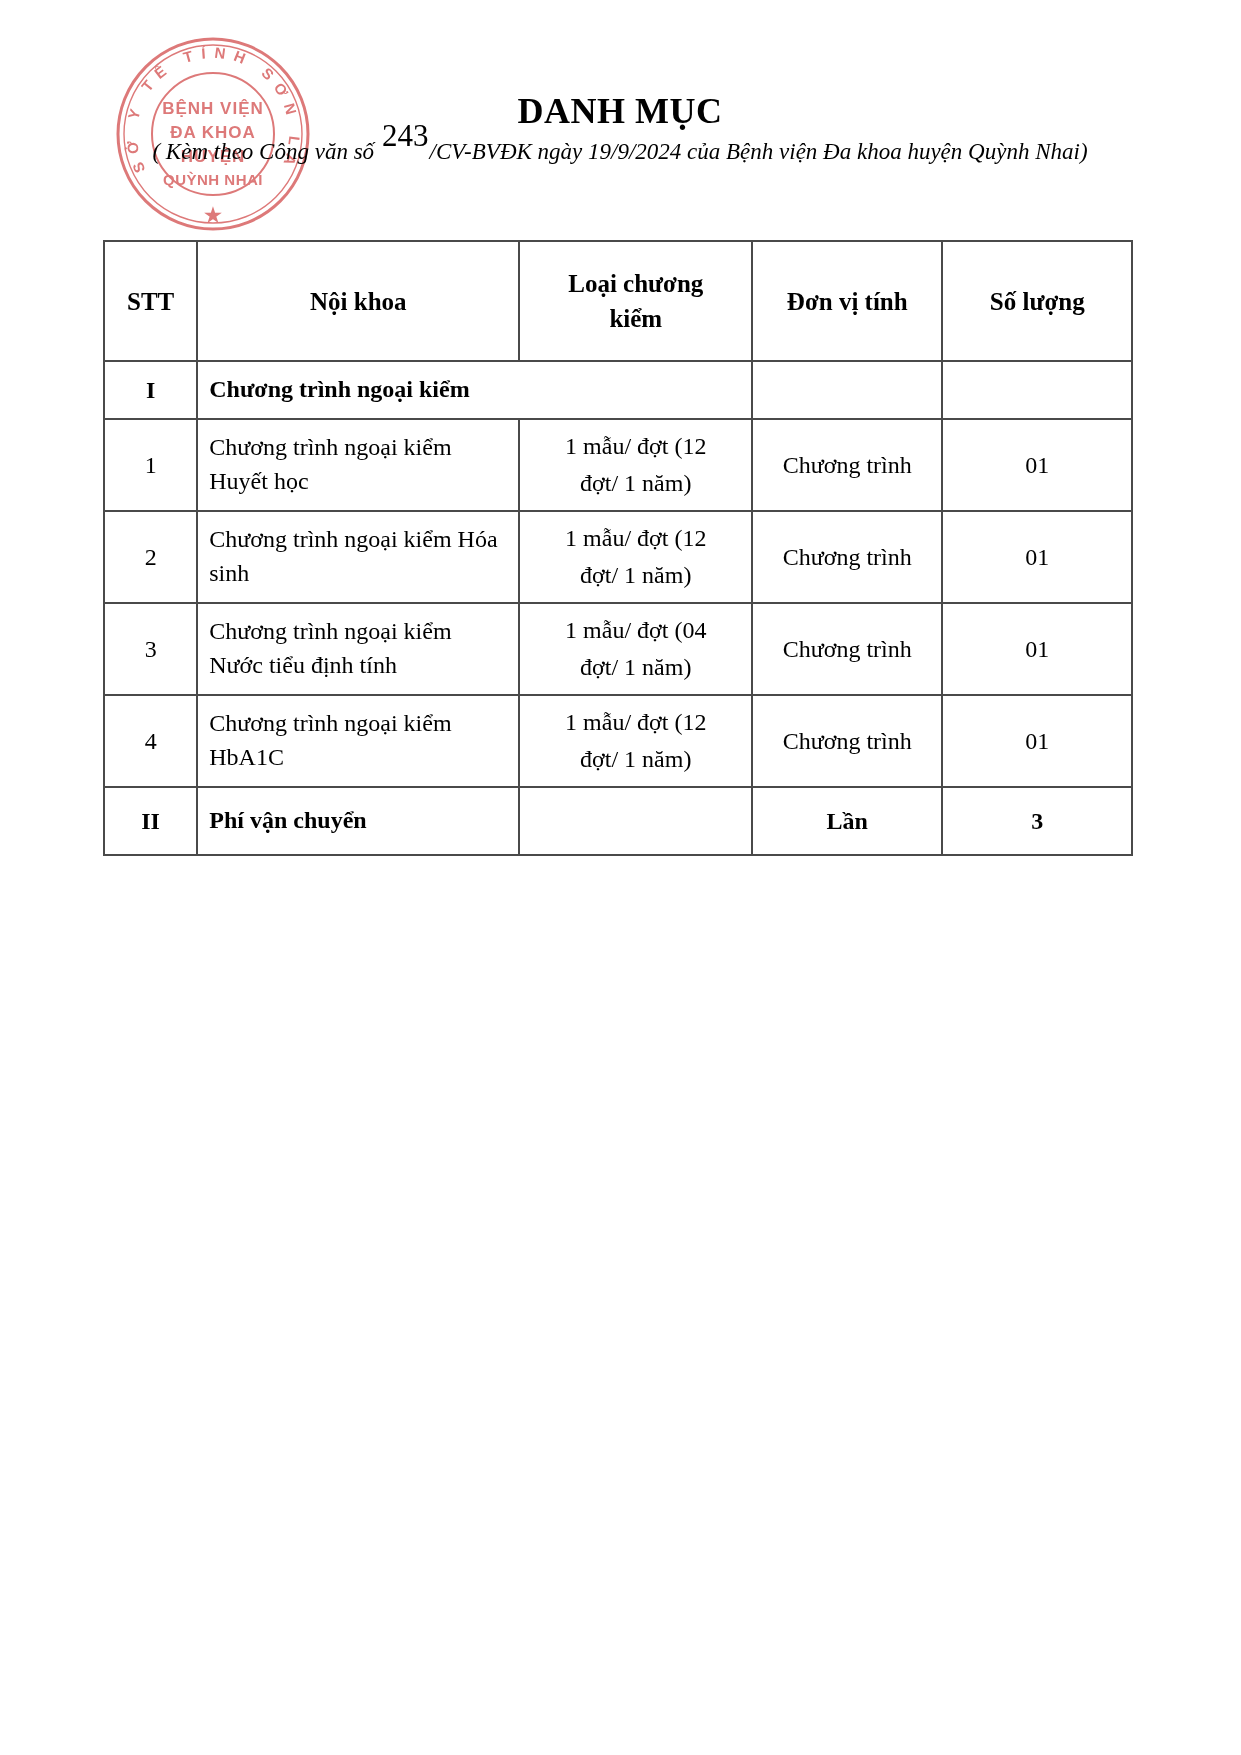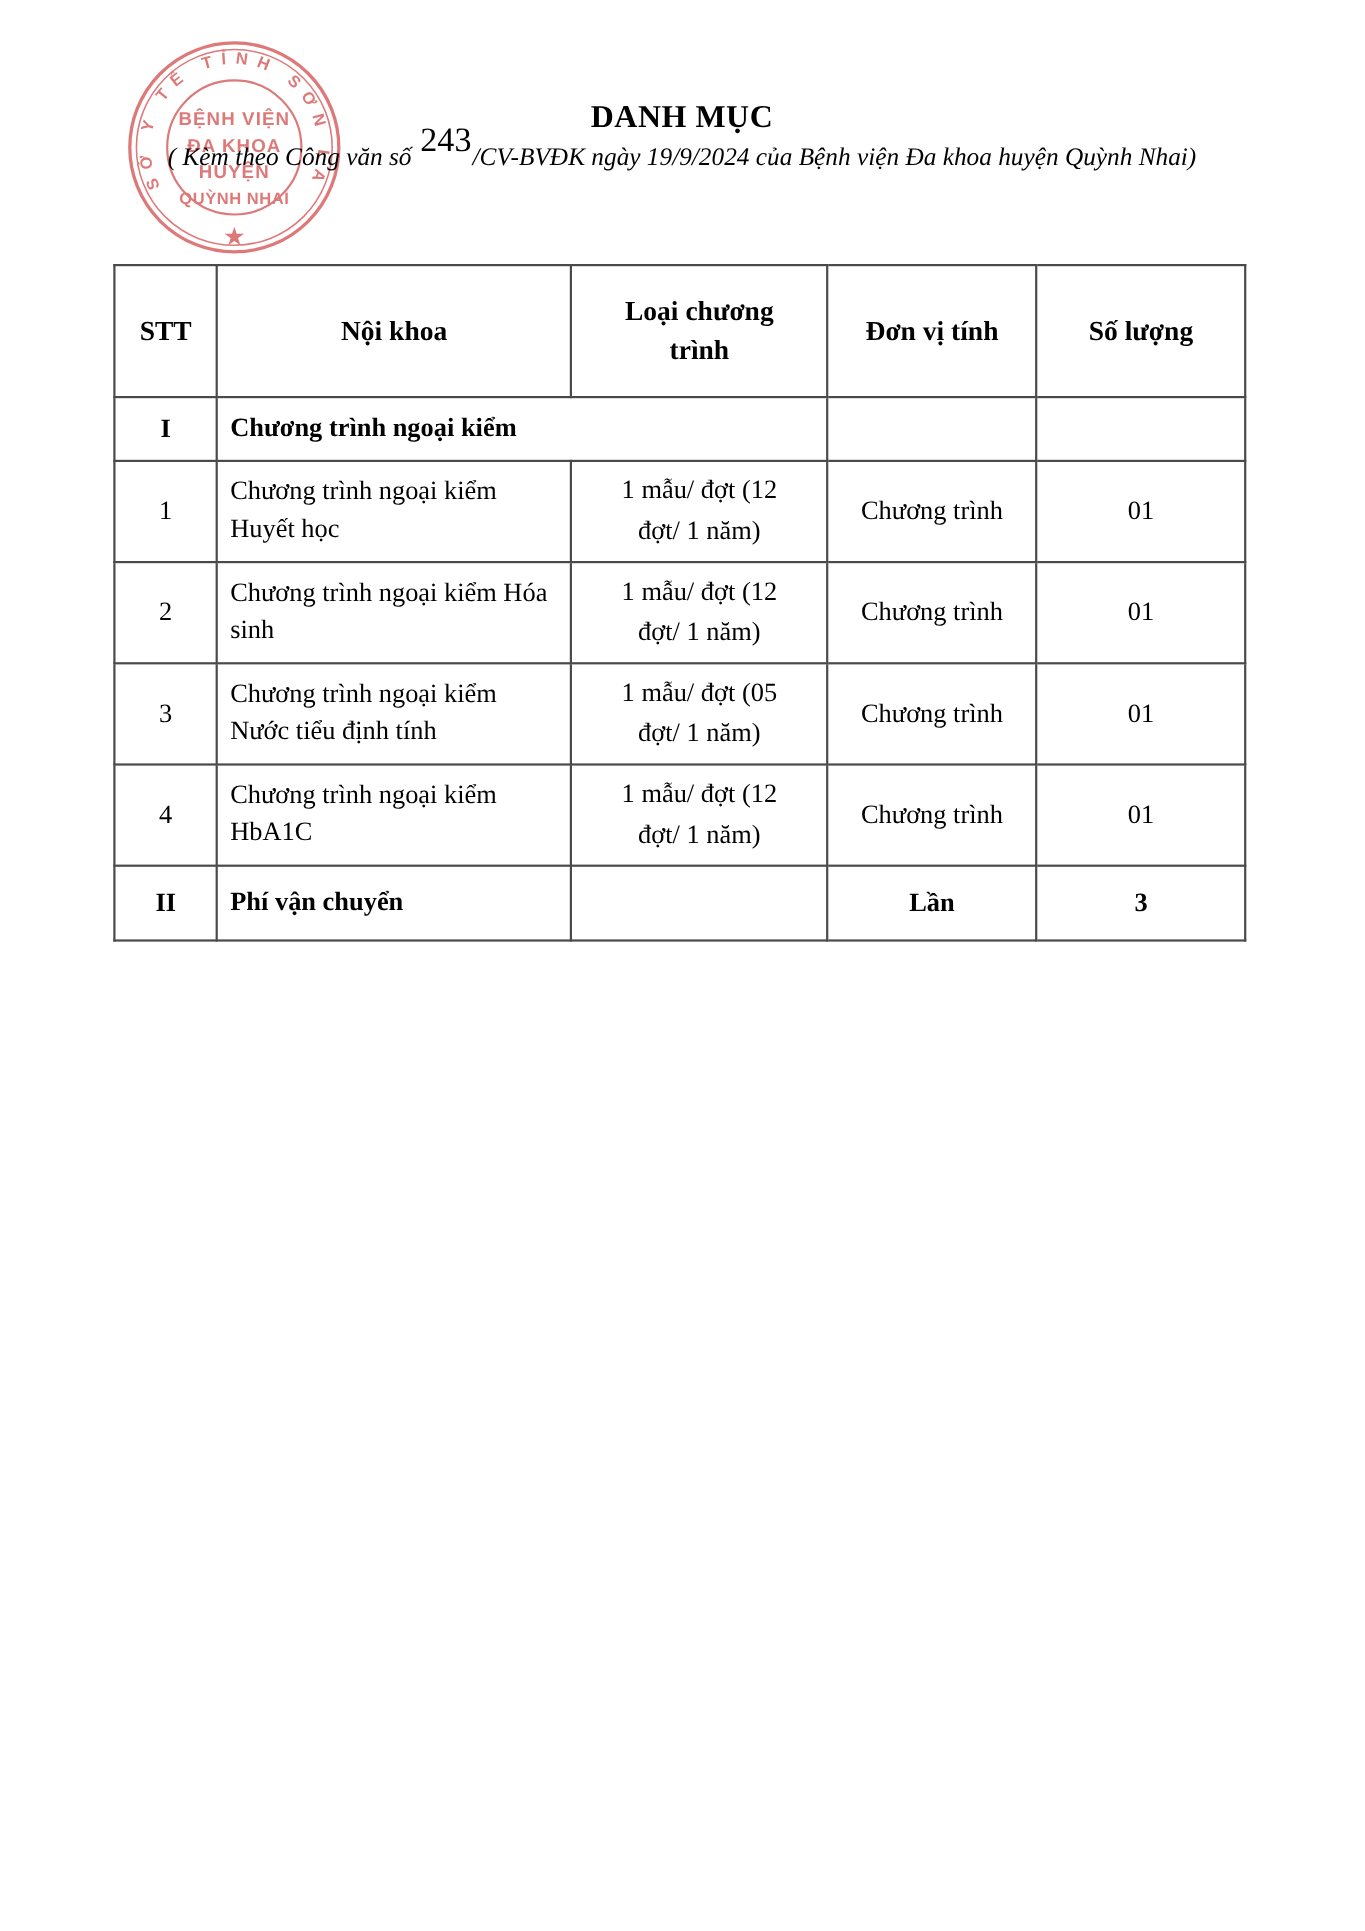--- a/index.html
+++ b/index.html
@@ -8,21 +8,21 @@
     font-family:"Liberation Serif", serif;
     color:#000;
   }
   .page { position:relative; width:1241px; height:1755px; background:#fff; overflow:hidden; }
 
   
   .stamp { position:absolute; left:112px; top:28px; width:202px; height:212px; opacity:0.82; z-index:0; }
 
   
   .header-area { position:absolute; left:75px; top:90px; width:1090px; text-align:center; z-index:1; }
-  .doc-title { margin:0; font-size:29px; font-weight:bold; letter-spacing:0.5px; }
+  .doc-title { margin:0; font-size:36px; font-weight:bold; letter-spacing:0.5px; }
   .doc-subtitle { margin-top:7px; font-size:23px; font-style:italic; white-space:nowrap; }
   .ref-number {
     display:inline-block; font-style:normal; font-size:31px;
     transform:translateY(-13px); margin:0 1px 0 8px; line-height:0;
   }
 
   
   table.list {
     position:absolute; left:103px; top:240px; z-index:1;
     border-collapse:collapse; table-layout:fixed;
@@ -79,21 +79,21 @@
       <col style="width:87px">
         <col style="width:322px">
         <col style="width:233px">
         <col style="width:190px">
         <col style="width:190px">
     </colgroup>
     <tbody>
       <tr class="header-row">
         <th>STT</th>
         <th>Nội khoa</th>
-        <th>Loại chương trình</th>
+        <th>Loại chương kiểm</th>
         <th>Đơn vị tính</th>
         <th>Số lượng</th>
       </tr>
 
       <tr class="section-row">
         <td class="c">I</td>
         <td class="l" colspan="2">Chương trình ngoại kiểm</td>
         <td class="c"></td>
         <td class="c"></td>
       </tr>
@@ -110,21 +110,21 @@
         <td class="c">2</td>
         <td class="l">Chương trình ngoại kiểm Hóa sinh</td>
         <td class="loai">1 mẫu/ đợt (12 đợt/ 1 năm)</td>
         <td class="c">Chương trình</td>
         <td class="c">01</td>
       </tr>
 
       <tr class="data-row">
         <td class="c">3</td>
         <td class="l">Chương trình ngoại kiểm Nước tiểu định tính</td>
-        <td class="loai">1 mẫu/ đợt (05 đợt/ 1 năm)</td>
+        <td class="loai">1 mẫu/ đợt (04 đợt/ 1 năm)</td>
         <td class="c">Chương trình</td>
         <td class="c">01</td>
       </tr>
 
       <tr class="data-row">
         <td class="c">4</td>
         <td class="l">Chương trình ngoại kiểm HbA1C</td>
         <td class="loai">1 mẫu/ đợt (12 đợt/ 1 năm)</td>
         <td class="c">Chương trình</td>
         <td class="c">01</td>

